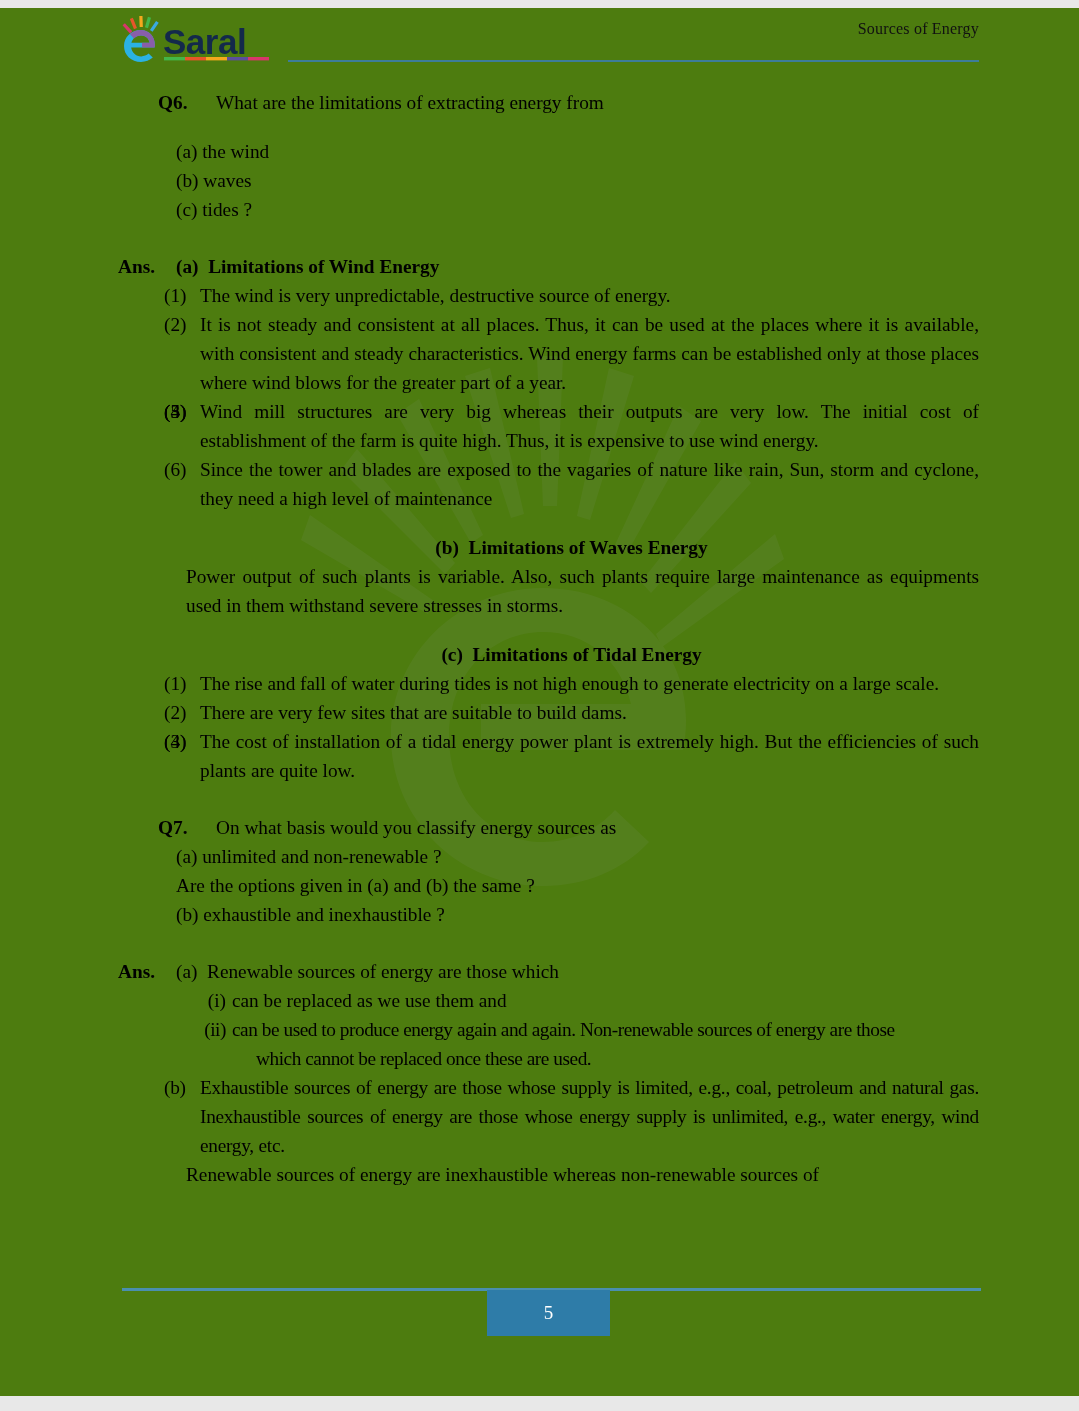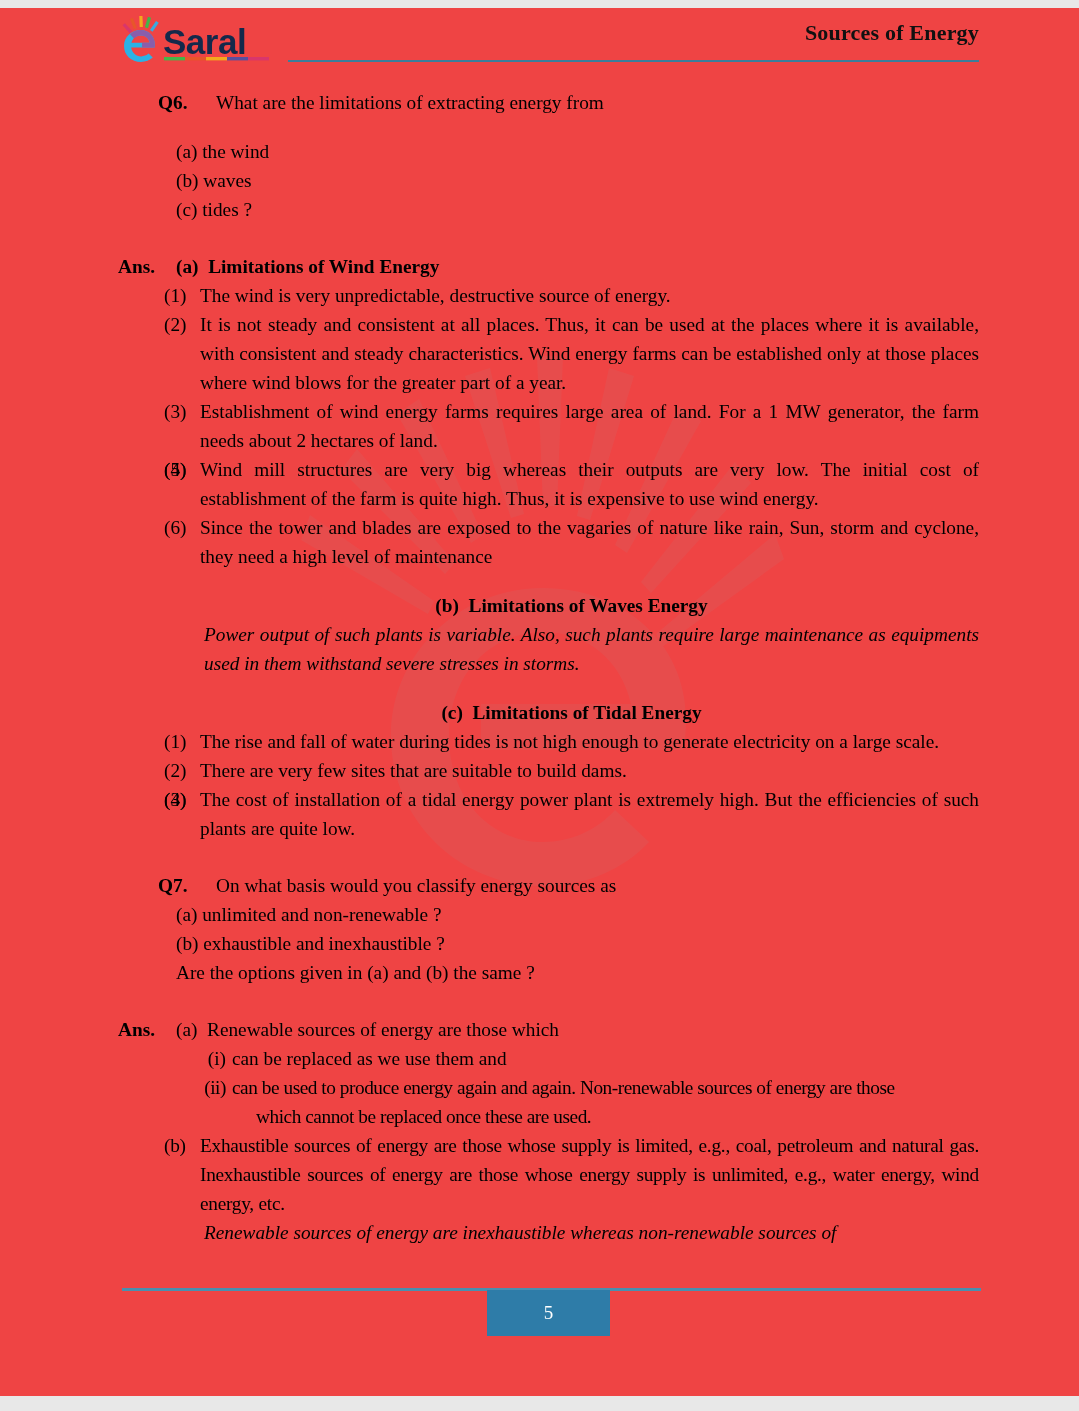--- a/index.html
+++ b/index.html
@@ -15,21 +15,21 @@
     overflow: hidden;
   }
 
   
   .page {
     position: absolute;
     top: 8px;
     left: 0;
     width: 1079px;
     height: 1388px;
-    background: #ef4444;
+    background: #4d7c0f;
     overflow: hidden;
   }
 
   
   .watermark {
     position: absolute;
     left: 265px;
     top: 330px;
     width: 560px;
     height: 640px;
@@ -66,25 +66,24 @@
     right: 0;
     top: 52px;
     height: 2px;
     background: #3d7d9a;
   }
 
   .header-title {
     position: absolute;
     right: 0;
     top: 12px;
-    font-size: 22px;
+    font-size: 16px;
     color: #111111;
     letter-spacing: 0.2px;
     white-space: nowrap;
-    font-weight: bold;
   }
 
   
   .doc {
     margin: 0 100px 0 118px;
     color: #000000;
     font-size: 19.3px;
     line-height: 29px;
     text-align: justify;
   }
@@ -143,23 +142,22 @@
   .li-roman .cont { display: block; padding-left: 24px; }
 
   .sub-head {
     font-weight: bold;
     margin-left: 46px;
     text-align: center;
   }
   .sub-head .mk { font-weight: bold; }
 
   .plain-indent {
-    margin-left: 86px;
+    margin-left: 68px;
     text-align: justify;
-    font-style: italic;
   }
 
   .opt-line {
     margin-left: 58px;
   }
 
   .opt-row {
     margin-left: 58px;
     display: flex;
     flex-direction: column;
@@ -283,21 +281,20 @@
       <div class="li">
         <span class="marker">(1)</span>
         <span>The wind is very unpredictable, destructive source of energy.</span>
       </div>
       <div class="li">
         <span class="marker">(2)</span>
         <span>It is not steady and consistent at all places. Thus, it can be used at the places where it is available, with consistent and steady characteristics. Wind energy farms can be established only at those places where wind blows for the greater part of a year.</span>
       </div>
       <div class="li">
         <span class="marker">(3)</span>
-        <span>Establishment of wind energy farms requires large area of land. For a 1 MW generator, the farm needs about 2 hectares of land.</span>
       </div>
       <div class="li">
         <span class="marker">(4)</span>
       </div>
       <div class="li">
         <span class="marker">(5)</span>
         <span>Wind mill structures are very big whereas their outputs are very low. The initial cost of establishment of the farm is quite high. Thus, it is expensive to use wind energy.</span>
       </div>
       <div class="li">
         <span class="marker">(6)</span>
@@ -335,22 +332,22 @@
         <span>The cost of installation of a tidal energy power plant is extremely high. But the efficiencies of such plants are quite low.</span>
       </div>
 
       <div class="gap-lg"></div>
 
       <div class="lbl-row">
         <span class="lbl">Q7.</span>
         <span>On what basis would you classify energy sources as</span>
       </div>
       <div class="opt-line">(a) unlimited and non-renewable ?</div>
+      <div class="opt-line">Are the options given in (a) and (b) the same ?</div>
       <div class="opt-line">(b) exhaustible and inexhaustible ?</div>
-      <div class="opt-line">Are the options given in (a) and (b) the same ?</div>
 
       <div class="gap-lg"></div>
 
       <div class="ans-row">
         <span class="lbl">Ans.</span>
         <span>(a)</span>
         <span>&nbsp;</span><span>Renewable sources of energy are those which</span>
       </div>
 
       <div class="li-roman">

